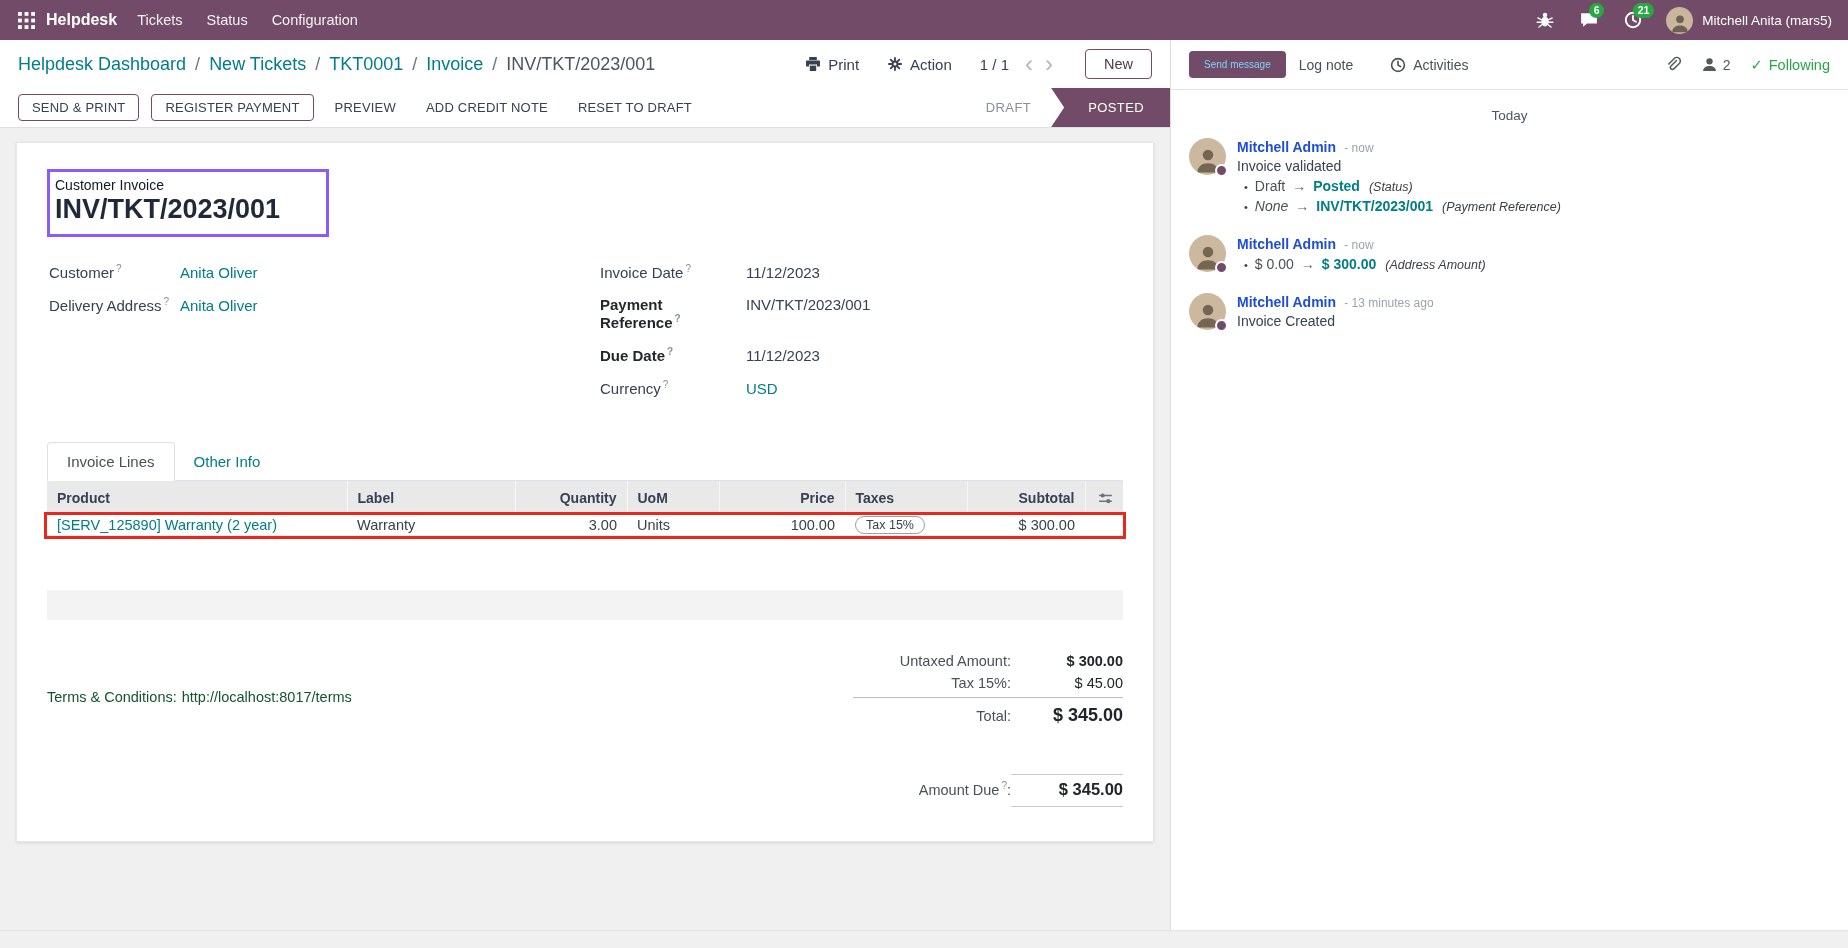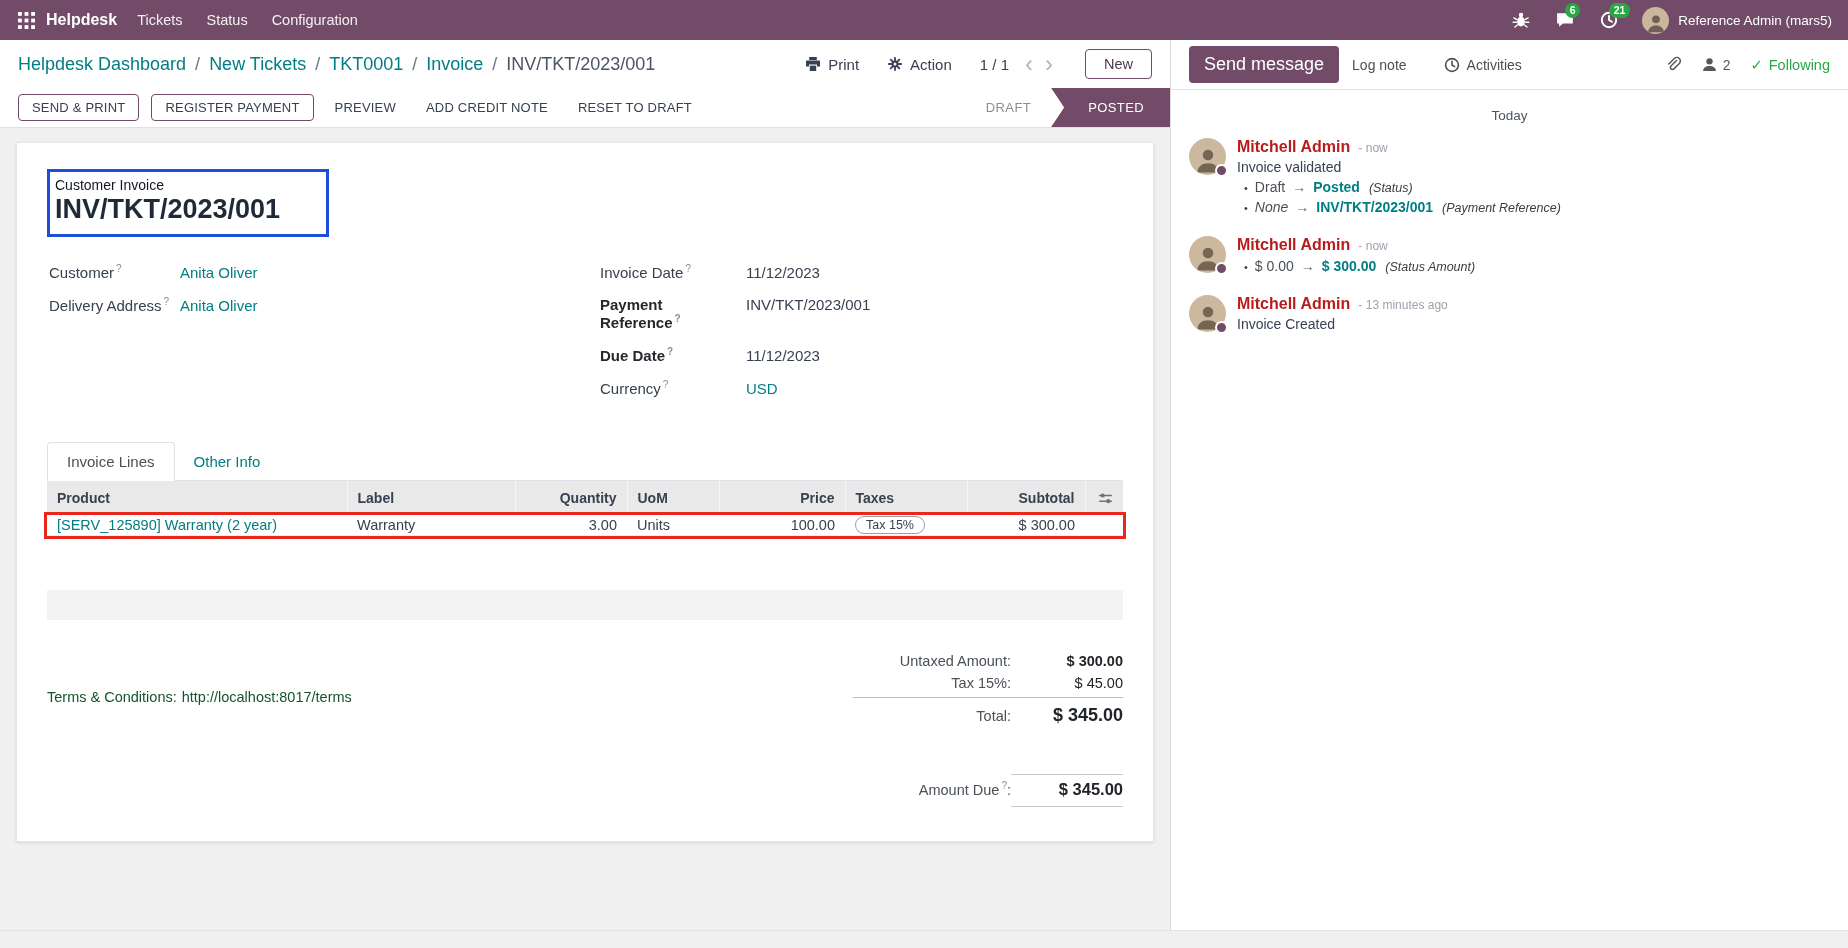--- a/index.html
+++ b/index.html
@@ -44,21 +44,21 @@
   .action-btns { display:flex; align-items:center; gap:12px; }
   .btn-outline { border:1px solid #714B67; background:#fff; color:#374151; border-radius:4px; padding:5px 13px; font-size:13px; font-weight:500; letter-spacing:.2px; }
   .btn-flat { border:none; background:none; color:#374151; font-size:13px; font-weight:500; letter-spacing:.2px; padding:5px 9px; }
   .statusbar { margin-left:auto; display:flex; align-items:stretch; }
   .state { display:flex; align-items:center; font-size:13px; letter-spacing:.4px; color:#8a8f96; padding:0 20px; background:none; border:none; font-weight:500; }
   .state.active { background:#714B67; color:#fff; clip-path:polygon(0 0,100% 0,100% 100%,0 100%,13px 50%); padding:0 26px 0 37px; }
 
   
   .content-area { flex:1; padding:14px 16px; min-height:0; }
   .sheet { background:#fff; border:1px solid #e6e6e6; box-shadow:0 1px 3px rgba(0,0,0,.1); height:700px; padding:26px 30px; }
-  .doc-box { display:inline-block; border:3px solid #1d4ed8; padding:5px 24px 9px 5px; min-width:282px; }
+  .doc-box { display:inline-block; border:3px solid #8b5cf6; padding:5px 24px 9px 5px; min-width:282px; }
   .doc-label { font-size:14px; color:#111827; }
   .doc-name { font-size:27px; font-weight:700; color:#1f2937; margin-top:1px; }
 
   .fields { display:flex; margin-top:26px; }
   .fgroup-left { width:553px; flex:0 0 553px; padding-left:2px; }
   .fgroup-right { flex:1; }
   .frow { display:flex; align-items:baseline; margin-bottom:15px; }
   .flabel { width:131px; flex:0 0 131px; font-size:15px; color:#374151; }
   .fgroup-right .flabel { width:146px; flex:0 0 146px; }
   .flabel.bold { font-weight:700; color:#24282c; }
@@ -93,38 +93,38 @@
   .tvalue { width:112px; text-align:right; color:#212529; }
   .trow.untaxed .tvalue { font-weight:700; }
   .trow.total { border-top:1px solid #bcbcbc; margin-top:3px; padding-top:7px; }
   .trow.total .tvalue { font-weight:700; font-size:18px; }
   .trow.due { margin-top:42px; }
   .trow.due .tvalue { font-weight:700; font-size:16.5px; border-top:1px solid #c9c9c9; border-bottom:1px solid #c9c9c9; padding:5px 0 7px; }
 
   
   .chatter { flex:1; background:#fff; border-left:1px solid #dcdcdc; display:flex; flex-direction:column; min-height:0; }
   .chatter-header { flex:0 0 50px; display:flex; align-items:center; padding:0 18px; border-bottom:1px solid #dee2e6; }
-  .btn-send { background:#714B67; color:#ffffff; border:none; border-radius:4px; padding:8px 15px; font-size:18px; }
+  .btn-send { background:#714B67; color:#7dd3fc; border:none; border-radius:4px; padding:8px 15px; font-size:10px; }
   .btn-lognote { background:none; border:none; color:#495057; font-size:14px; padding:8px 13px; }
   .btn-activities { background:none; border:none; color:#495057; font-size:14px; display:flex; align-items:center; gap:7px; margin-left:24px; }
   .btn-activities svg { width:16px; height:16px; }
   .chatter-tools { margin-left:auto; display:flex; align-items:center; gap:20px; }
   .tool-btn { background:none; border:none; color:#54595f; display:flex; align-items:center; gap:5px; font-size:14px; }
   .tool-btn svg { width:17px; height:17px; }
   .btn-following { background:none; border:none; color:#28a745; font-size:14.5px; display:flex; align-items:center; gap:6px; }
 
   .chatter-body { flex:1; padding:8px 18px; overflow:hidden; }
   .day-sep { text-align:center; font-size:13.5px; color:#4b5563; margin:10px 0 15px; font-weight:500; }
   .msg { display:flex; gap:11px; margin-bottom:21px; }
   .avatar { width:37px; height:37px; position:relative; flex:0 0 auto; }
   .avatar-img { width:37px; height:37px; border-radius:50%; background:#ccb89f; overflow:hidden; display:flex; align-items:flex-end; justify-content:center; }
   .avatar-img svg { width:30px; height:30px; color:#756553; }
   .presence { position:absolute; right:-2px; bottom:-2px; width:13px; height:13px; background:#714B67; border:2px solid #fff; border-radius:50%; }
   .msg-content { min-width:0; }
-  .msg-author { font-weight:700; color:#b91c1c; font-size:16px; background:none; border:none; padding:0; }
+  .msg-author { font-weight:700; color:#1d4ed8; font-size:14px; background:none; border:none; padding:0; }
   .msg-time { color:#9ca3af; font-size:12px; margin-left:4px; }
   .msg-time::before { content:"- "; }
   .msg-body { font-size:14px; color:#374151; margin-top:3px; }
   .msg-body:empty { display:none; }
   .track { font-size:14px; color:#374151; margin-top:4px; padding-left:7px; display:flex; align-items:baseline; gap:7px; white-space:nowrap; }
   .track .bullet { font-size:11px; color:#374151; }
   .track .old { color:#495057; }
   .track .old.italic { font-style:italic; }
   .track .arr { color:#5f6368; }
   .track .new { color:#017E84; font-weight:700; }
@@ -177,21 +177,21 @@
           </svg>
         <span class="badge">21</span>
       </button>
       <button class="user-menu">
         <span class="avatar-sm">
           <svg viewBox="0 0 24 24" fill="currentColor">
               <circle cx="12" cy="8" r="4.2"></circle>
               <path d="M3.5 22c0-4.8 3.8-7.4 8.5-7.4s8.5 2.6 8.5 7.4z"></path>
             </svg>
         </span>
-        <span>Reference Admin (mars5)</span>
+        <span>Mitchell Anita (mars5)</span>
       </button>
     </div>
   </header>
 
   <div class="body-row">
 
     <div class="left-pane">
 
       <div class="control-panel">
         <nav class="breadcrumbs">
@@ -449,21 +449,21 @@
             <div>
               <button class="msg-author">Mitchell Admin</button>
               <span class="msg-time">now</span>
             </div>
 
             <div class="track">
               <span class="bullet">•</span>
               <span class="old">$ 0.00</span>
               <span class="arr">→</span>
               <span class="new">$ 300.00</span>
-              <span class="fld">(Status Amount)</span>
+              <span class="fld">(Address Amount)</span>
             </div>
           </div>
         </div>
 
         <div class="msg">
           <div class="avatar">
             <div class="avatar-img">
                 <svg viewBox="0 0 24 24" fill="currentColor">
                   <circle cx="12" cy="8" r="4.2"></circle>
                   <path d="M3.5 22c0-4.8 3.8-7.4 8.5-7.4s8.5 2.6 8.5 7.4z"></path>

